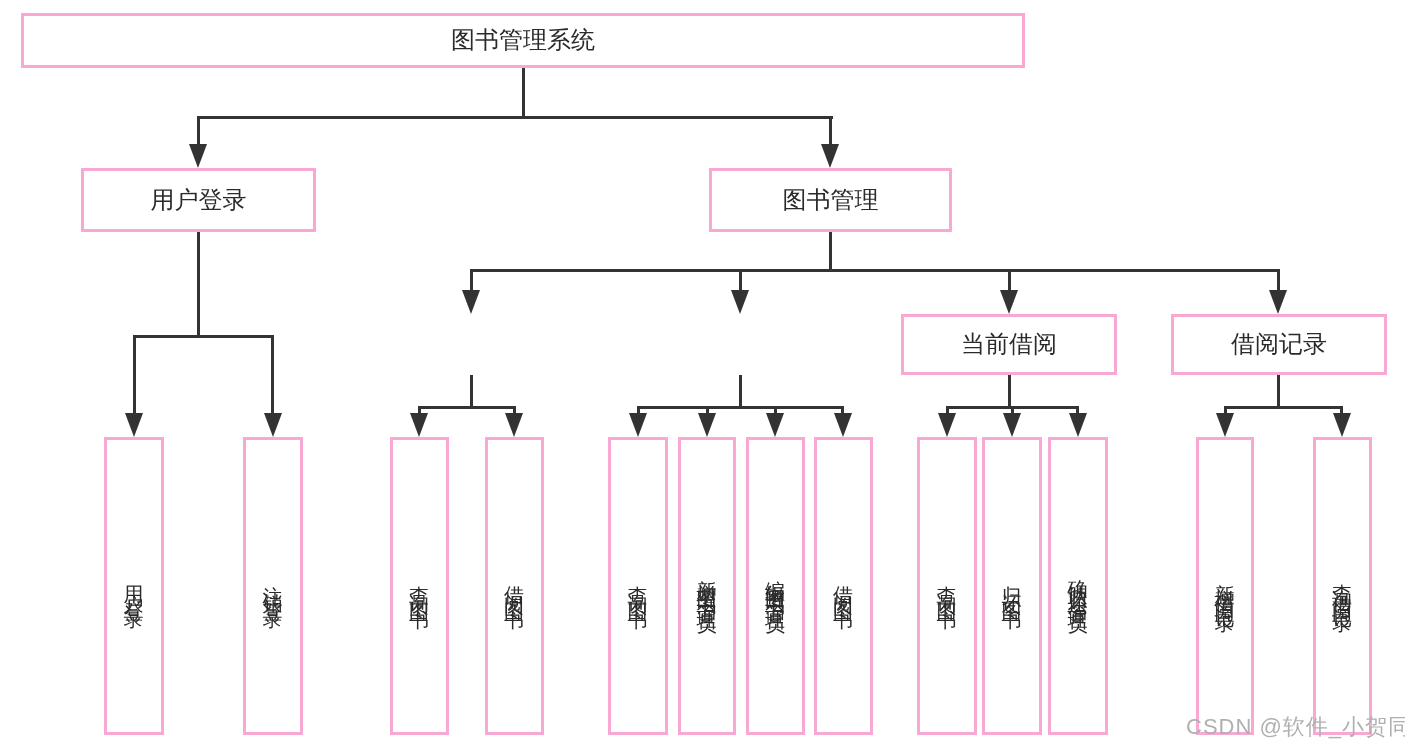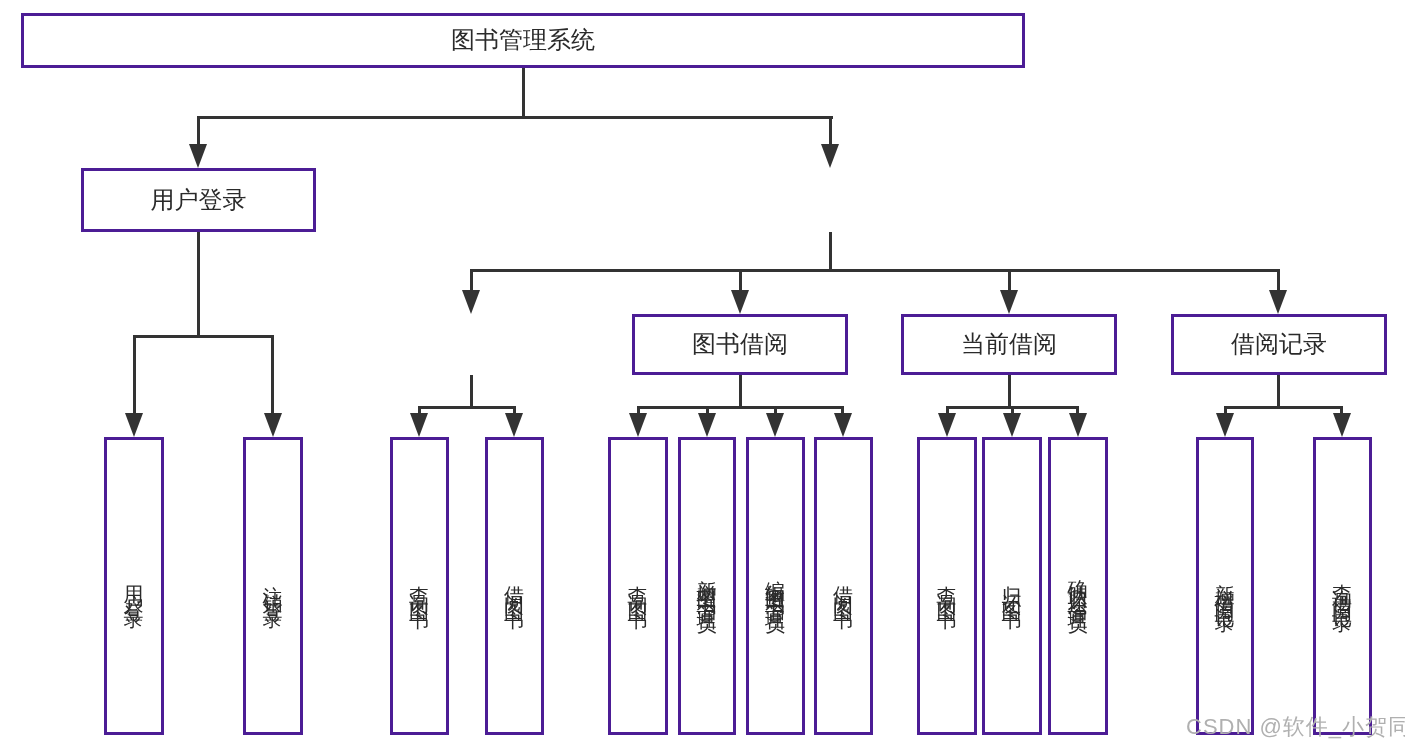--- a/index.html
+++ b/index.html
@@ -6,21 +6,21 @@
   #canvas{
     position:relative;
     width:1405px;height:747px;
     background:#ffffff;
     font-family:"Liberation Sans", sans-serif;
     overflow:hidden;
   }
   .box{
     position:absolute;
     box-sizing:border-box;
-    border:3px solid #4c1d95;
+    border:3px solid #f9a8d4;
     background:#ffffff;
     display:flex;
     align-items:center;
     justify-content:center;
     color:#2a2a2a;
     font-size:24px;
     text-align:center;
     line-height:1.1;
   }
   .vbox{
@@ -51,23 +51,23 @@
 </style>
 </head>
 <body>
 
 <div id="canvas">
 
   <div class="box" style="left:21px;top:13px;width:1004px;height:55px;">图书管理系统</div>
 
   <div class="box" style="left:81px;top:168px;width:235px;height:64px;">用户登录</div>
 
+  <div class="box" style="left:709px;top:168px;width:243px;height:64px;">图书管理</div>
 
 
-  <div class="box" style="left:632px;top:314px;width:216px;height:61px;">图书借阅</div>
 
   <div class="box" style="left:901px;top:314px;width:216px;height:61px;">当前借阅</div>
 
   <div class="box" style="left:1171px;top:314px;width:216px;height:61px;">借阅记录</div>
 
   <div class="box vbox" style="left:104px;top:437px;width:60px;height:298px;">用户登录</div>
 
   <div class="box vbox" style="left:243px;top:437px;width:60px;height:298px;">注销登录</div>
 
   <div class="box vbox" style="left:390px;top:437px;width:59px;height:298px;">查询图书</div>

